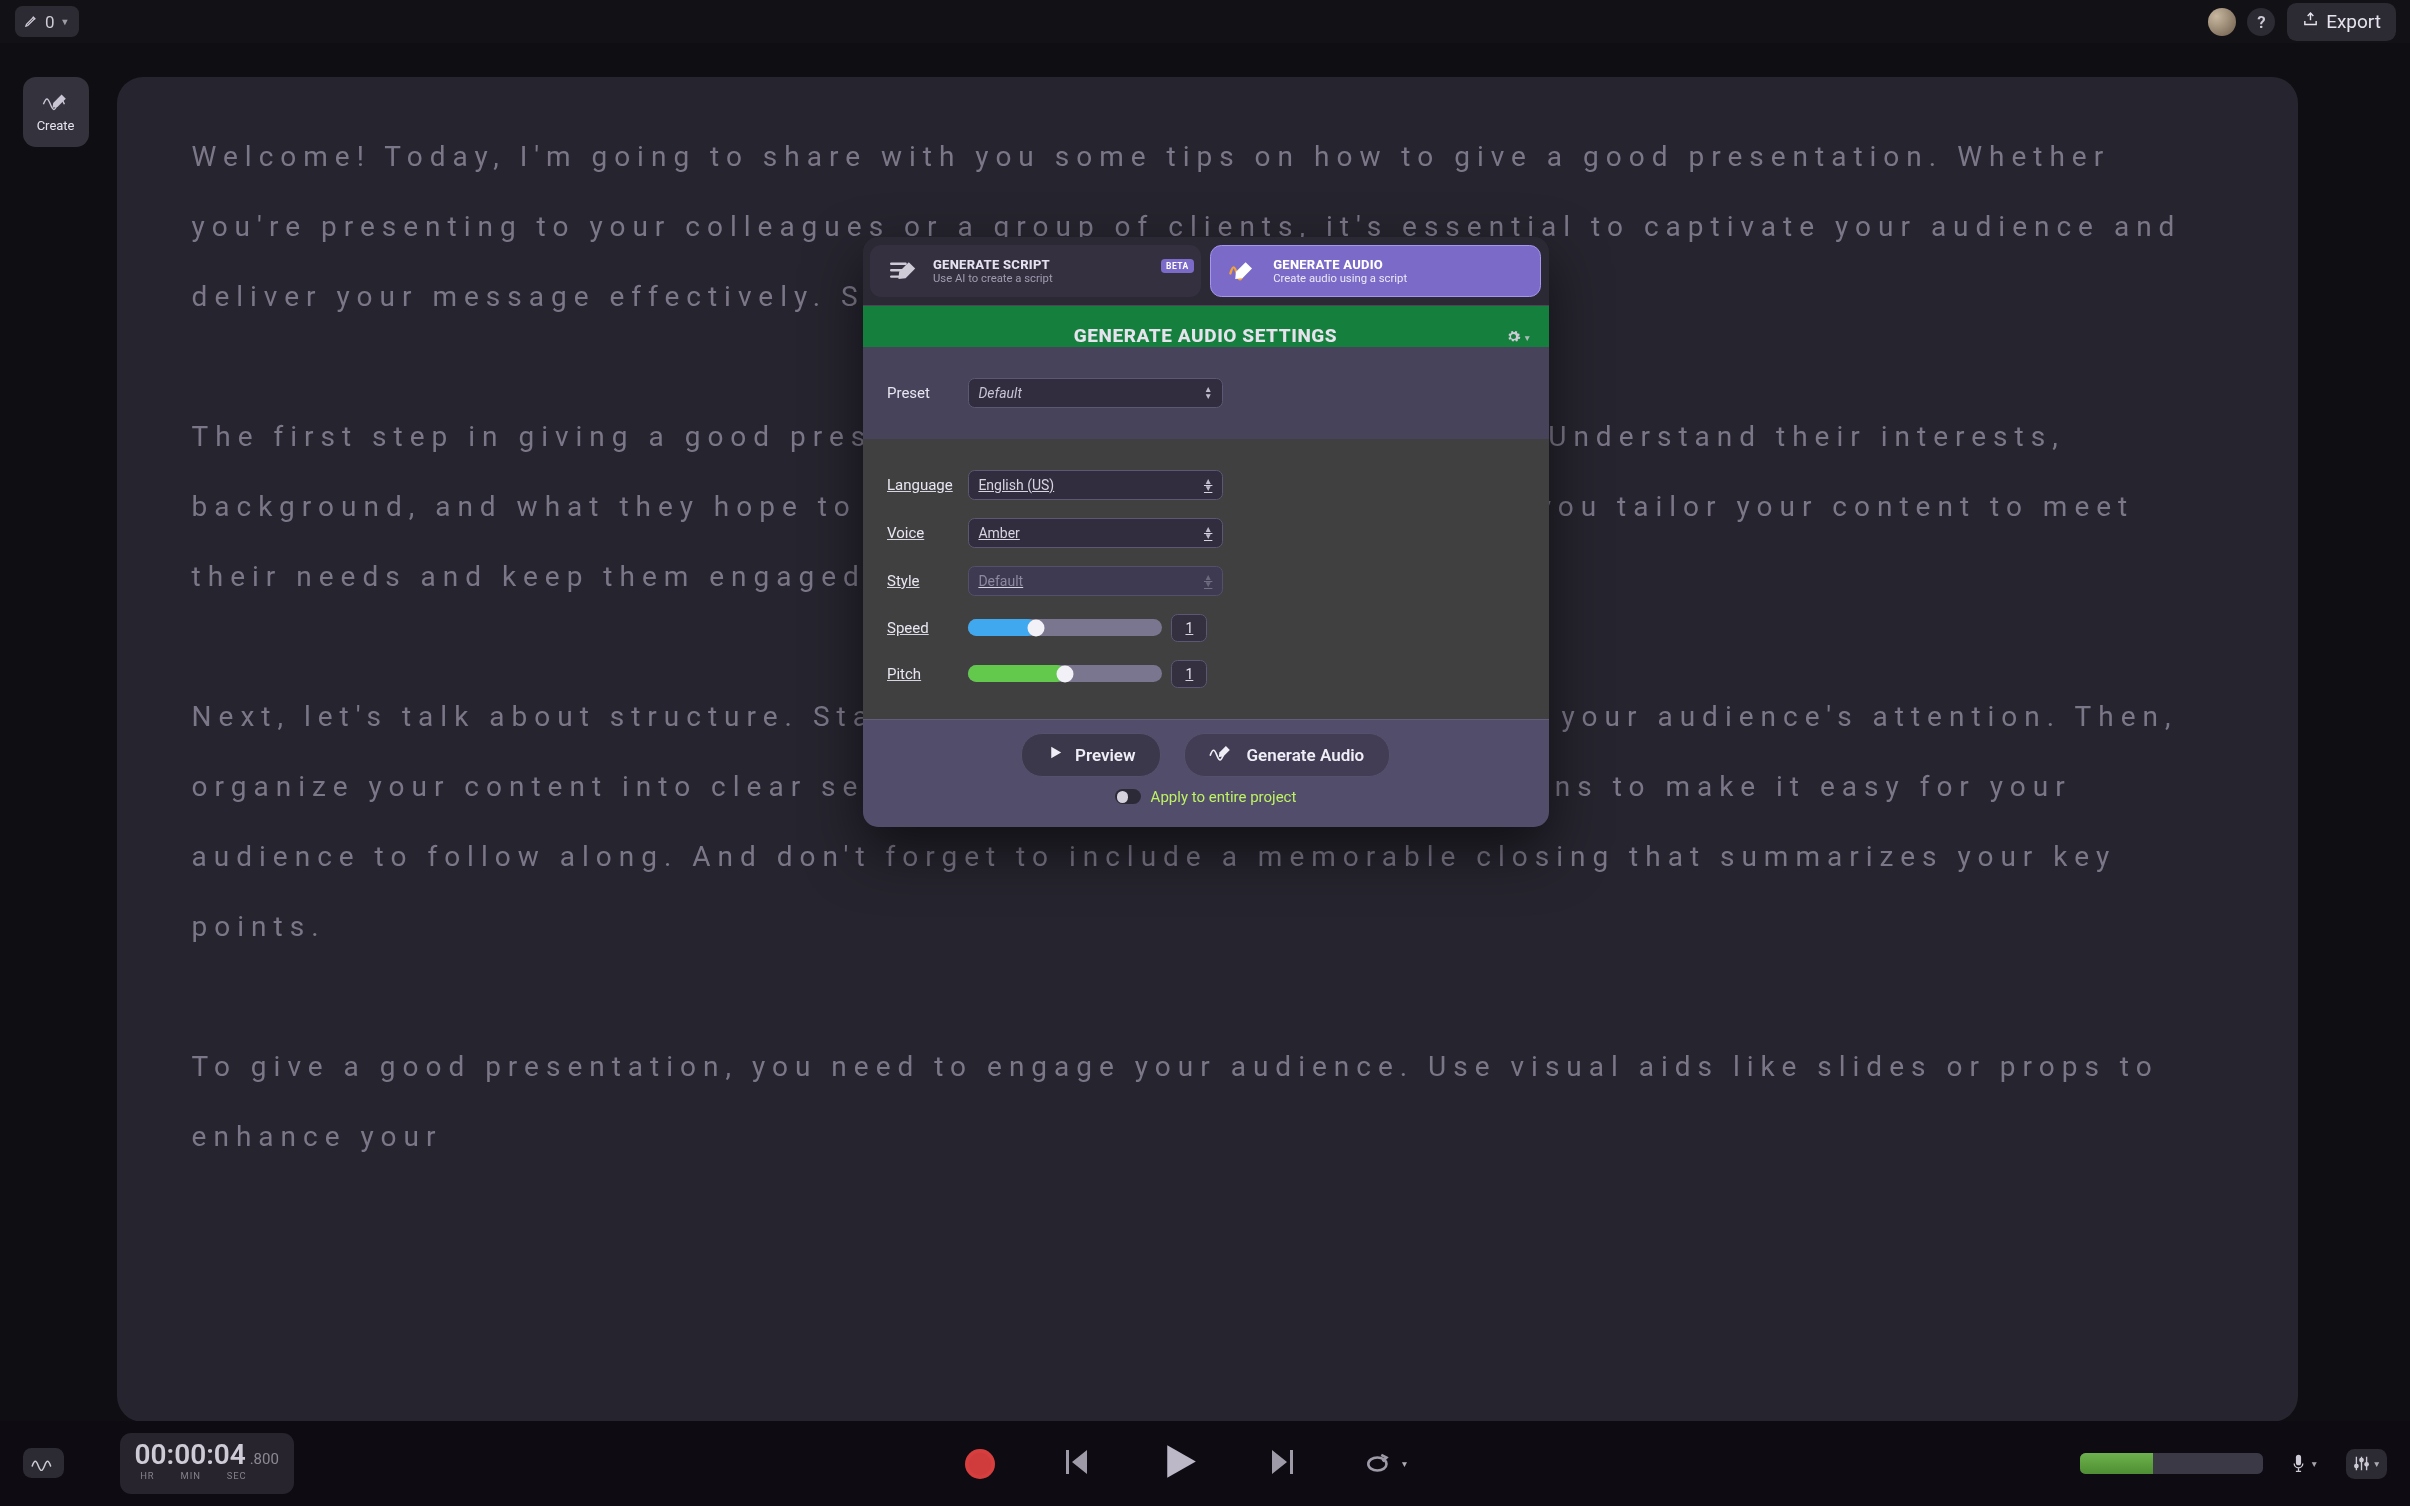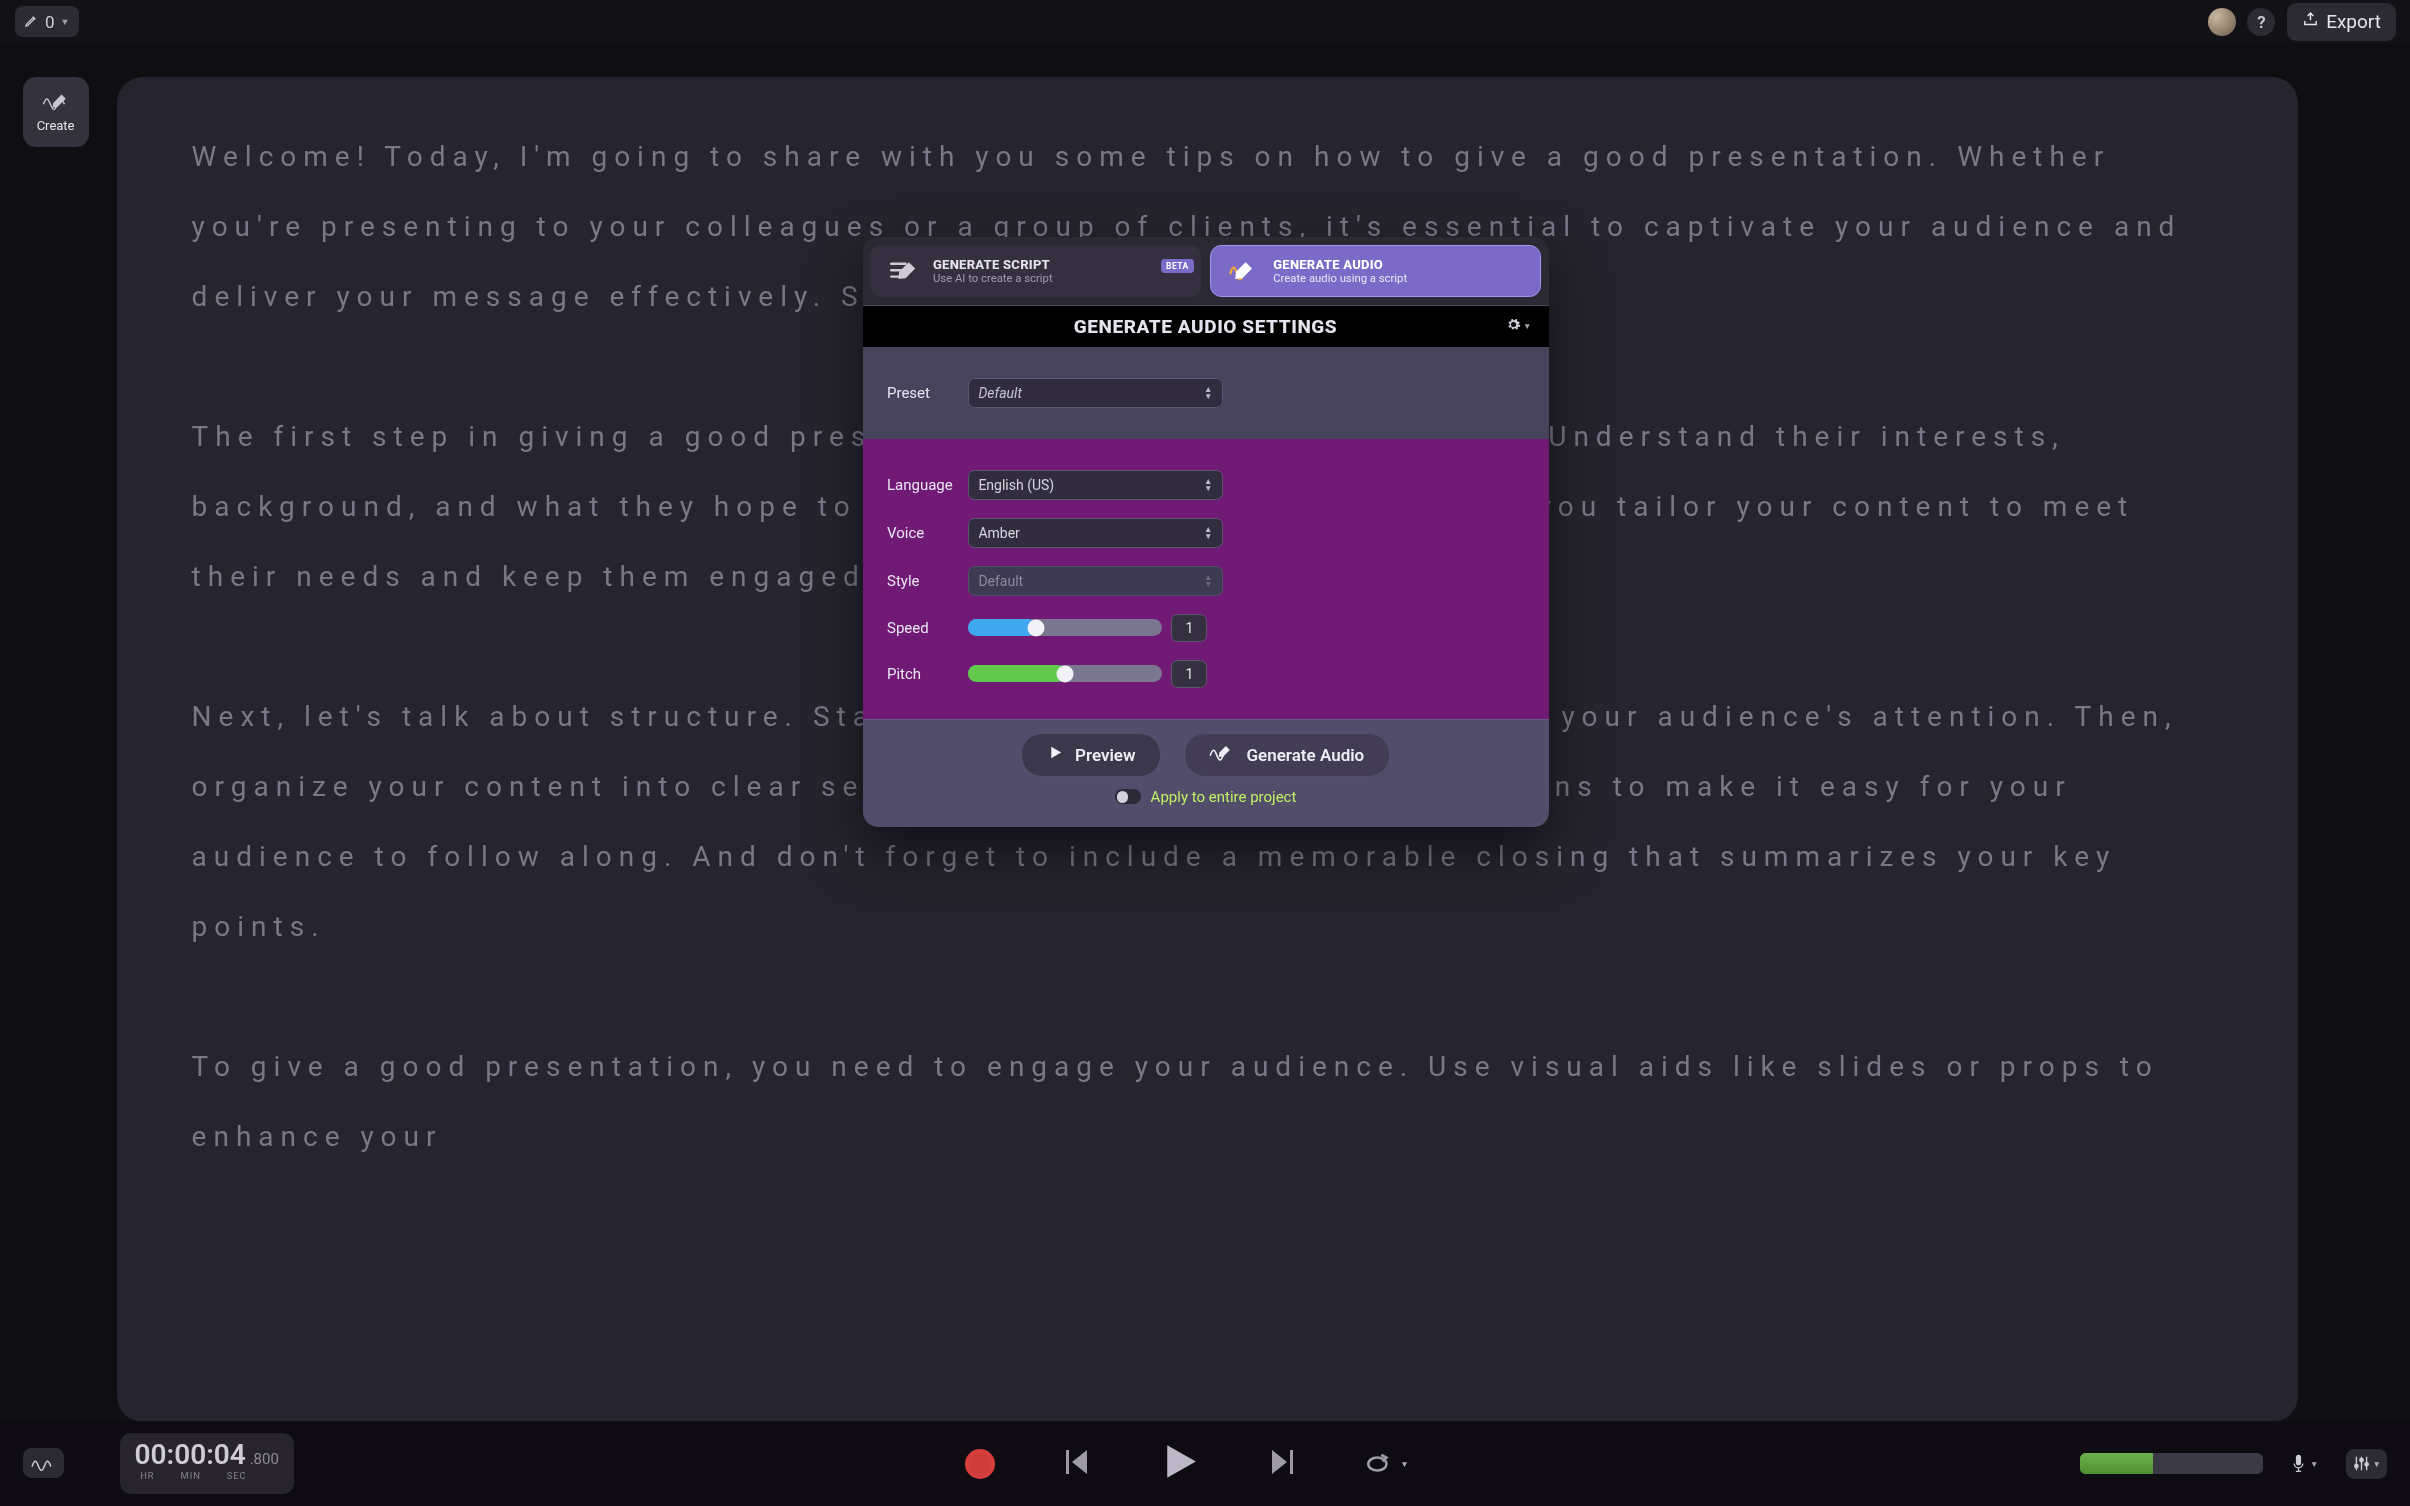--- a/index.html
+++ b/index.html
@@ -97,27 +97,27 @@
   .tab .t-sub{font-size:11.3px;opacity:.85;}
   .tab.script .t-title{color:#e5e1ef;}
   .tab.script .t-sub{color:#b3adc2;}
   .tab.audio .t-title,.tab.audio .t-sub{color:#fff;}
   .badge{
     position:absolute;top:3.8px;right:5.6px;font-size:8.5px;background:#7b6ac8;color:#fff;
     padding:1.9px 5.6px;border-radius:3.8px;font-weight:700;letter-spacing:.05em;margin-top:10px;
   }
   .ticon{width:32px;height:32px;display:flex;align-items:center;justify-content:center;}
   .section-head{
-    background:#000000;display:flex;align-items:center;justify-content:center;
+    background:#15803d;display:flex;align-items:flex-end;justify-content:center;
     height:41px;position:relative;border-top:0.9px solid #4a4656;
   }
   .section-head .title{color:#e6e3ee;font-weight:800;font-size:19px;letter-spacing:.03em;}
   .gear{position:absolute;right:17px;display:flex;align-items:center;gap:1.9px;color:#cfcbd6;font-size:13px;}
   .section{background:#46435a;padding:13px 24.5px;}
-  .section.light{background:#701a75;}
+  .section.light{background:#404040;text-decoration:underline;}
   .row{display:flex;align-items:center;margin:18px 0;}
   .row .lbl{width:81px;color:#e9e6f2;font-size:15px;}
   .select{
     flex:1;max-width:234px;height:28px;border-radius:6.6px;background:#312d3e;
     border:0.9px solid #5c5773;display:flex;align-items:center;justify-content:space-between;
     padding:0 9.4px;color:#d8d4e0;font-size:14px;
   }
   .select.ital{font-style:italic;color:#c8c3d6;}
   .select.disabled{background:#3e3a51;color:#8e89a0;border-color:#53506a;}
   .spin{display:flex;flex-direction:column;line-height:6.6px;font-size:8.5px;color:#bfbace;}

